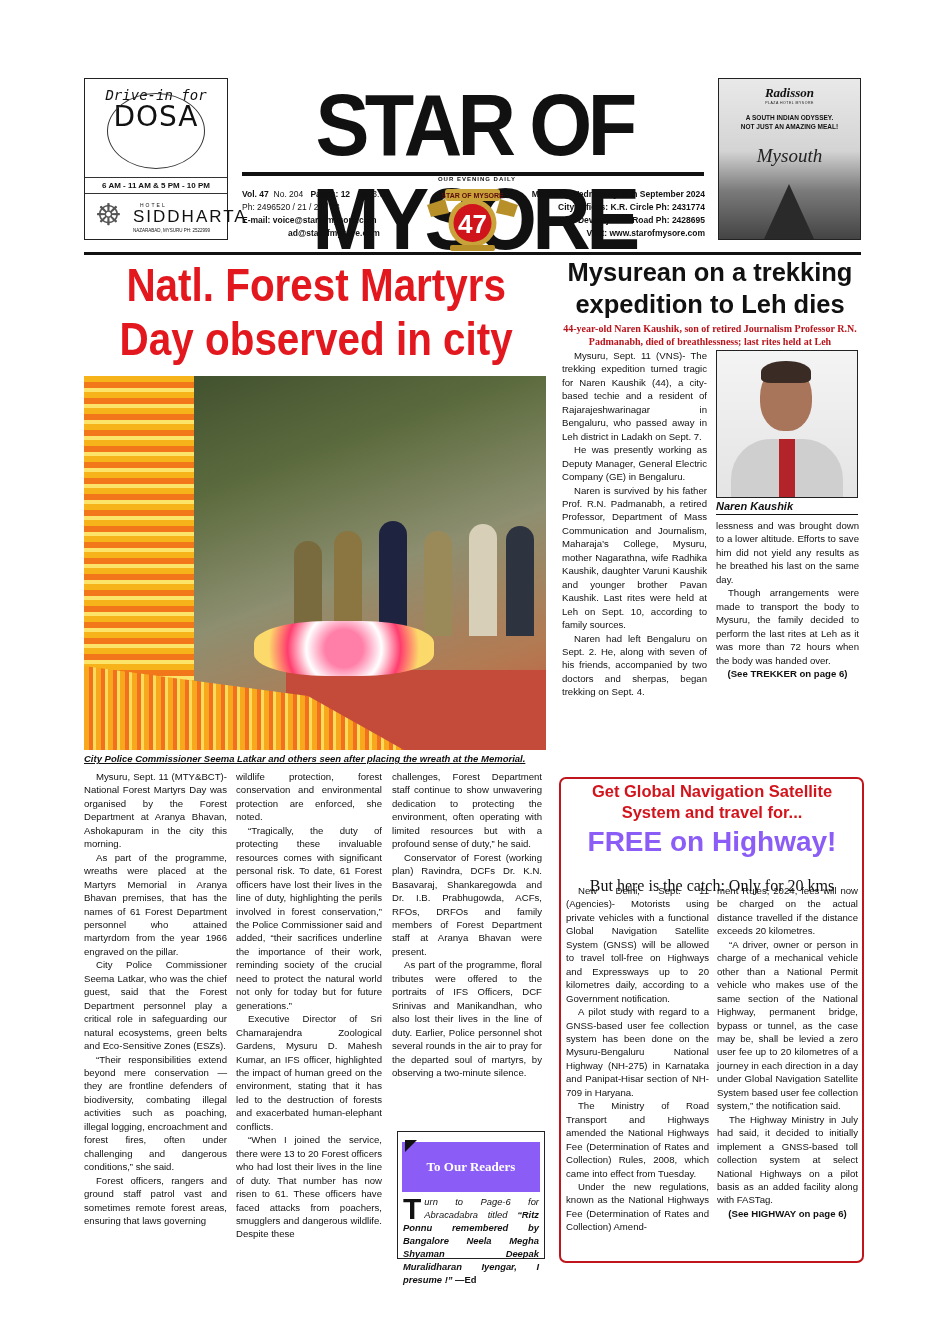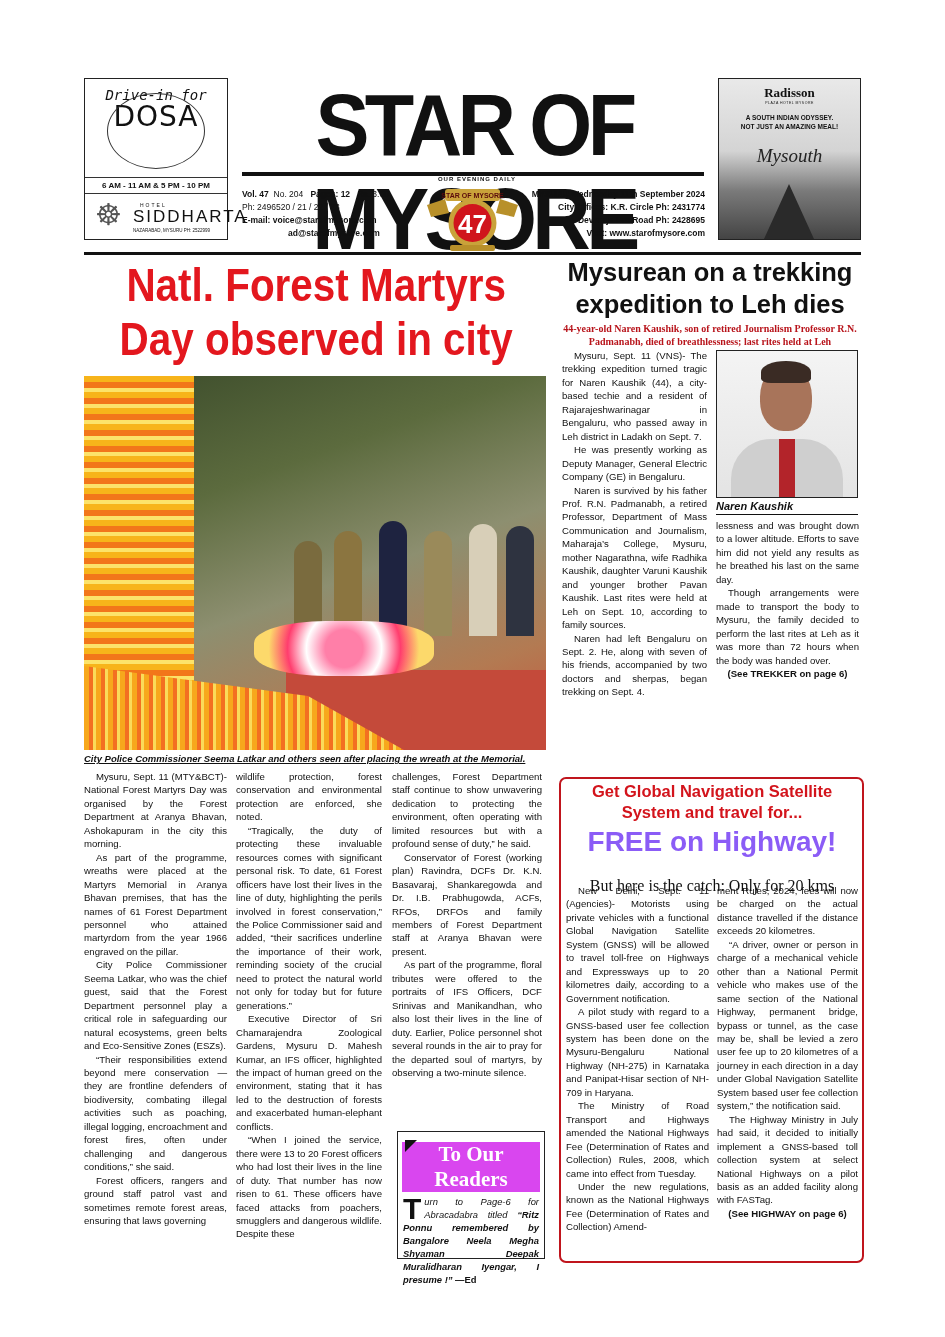--- a/index.html
+++ b/index.html
@@ -16,21 +16,21 @@
   .ad-left .addr{position:absolute;left:48px;top:149px;font-size:4.5px;}
   .ad-left .buddha{position:absolute;left:10px;top:118px;font-size:30px;color:#555;}
   .title{left:243px;top:78px;width:462px;height:94px;text-align:center;font-family:"Liberation Sans",sans-serif;font-weight:bold;font-size:88px;line-height:94px;letter-spacing:-5px;transform:scaleX(0.92);transform-origin:center;color:#111;}
   .titlebar{left:242px;top:172px;width:462px;height:4px;background:#111;}
   .tagline{left:417px;top:176px;width:120px;text-align:center;font-size:6px;font-weight:bold;letter-spacing:1px;}
   .meta-left{left:242px;top:188px;font-size:8.5px;line-height:13px;}
   .meta-left b{font-weight:bold;}
   .meta-right{left:515px;top:188px;width:190px;text-align:right;font-size:8.5px;line-height:13px;font-weight:bold;}
   .logo{left:425px;top:183px;width:95px;height:72px;}
   .ad-right{left:718px;top:78px;width:143px;height:162px;border:1.5px solid #222;box-sizing:border-box;background:linear-gradient(#e9e9e9 0%,#d4d4d4 45%,#7a7a7a 70%,#444 100%);text-align:center;overflow:hidden;}
-  .ad-right .brand{font-family:"Liberation Serif",serif;font-weight:bold;font-size:13px;margin-top:6px;}
+  .ad-right .brand{font-family:"Liberation Serif",serif;font-style:italic;font-weight:bold;font-size:13px;margin-top:6px;}
   .ad-right .sub{font-size:3.5px;letter-spacing:.5px;}
   .ad-right .line{font-size:6.5px;font-weight:bold;margin-top:8px;line-height:9px;}
   .ad-right .mys{font-family:"Liberation Serif",serif;font-style:italic;font-size:19px;margin-top:14px;color:#222;}
   .ad-right .boat{position:absolute;left:45px;bottom:0;width:0;height:0;border-left:25px solid transparent;border-right:25px solid transparent;border-bottom:55px solid #2a2a2a;}
   .rule-top{left:84px;top:252px;width:777px;height:3px;background:#111;}
   
   .headline1{left:84px;top:258px;width:462px;font-family:"Liberation Sans",sans-serif;font-weight:bold;color:#e3171e;font-size:47px;line-height:54px;text-align:center;transform:scaleX(0.86);transform-origin:left top;width:540px;}
   .photo{left:84px;top:376px;width:462px;height:374px;overflow:hidden;background:linear-gradient(160deg,#3a4a2a 0%,#5c6b3e 30%,#8d8f70 55%,#b37a52 80%,#c8543c 100%);}
   .photo .pillar{position:absolute;left:0;top:0;width:110px;height:100%;background:repeating-linear-gradient(180deg,#f7b41a 0 6px,#f2761a 6px 12px,#fce36a 12px 16px);}
   .photo .base{position:absolute;left:0;bottom:0;width:320px;height:120px;background:repeating-linear-gradient(90deg,#f7a81c 0 5px,#f37021 5px 9px,#fadb5a 9px 12px);clip-path:polygon(0 30%,70% 55%,100% 100%,0 100%);}
@@ -38,21 +38,21 @@
   .photo .people{position:absolute;left:200px;top:130px;width:250px;height:130px;}
   .photo .person{position:absolute;bottom:0;width:28px;background:#23284a;border-radius:14px 14px 0 0;}
   .photo .ground{position:absolute;right:0;bottom:0;width:260px;height:80px;background:#c44a3a;}
   .caption{left:84px;top:753px;width:462px;font-size:9.5px;font-weight:bold;font-style:italic;text-decoration:underline;}
   .col{position:absolute;font-size:9.6px;line-height:13.45px;text-align:justify;color:#111;}
   .col p{margin:0;text-indent:12px;}
   .col1{left:84px;top:770px;width:143px;}
   .col2{left:236px;top:770px;width:146px;}
   .col3{left:392px;top:770px;width:150px;}
   .readers{left:397px;top:1131px;width:148px;height:128px;border:1.5px solid #222;box-sizing:border-box;}
-  .readers .bar{margin:10px 4px 0 4px;background:#d946ef;color:#fff;font-family:"Liberation Serif",serif;font-weight:bold;font-size:21px;text-align:center;padding:0 0;}
+  .readers .bar{margin:10px 4px 0 4px;background:#8b5cf6;color:#fff;font-family:"Liberation Serif",serif;font-weight:bold;font-size:13px;text-align:center;padding:17px 0;}
   .readers .corner{position:absolute;left:7px;top:8px;width:0;height:0;border-top:12px solid #111;border-right:12px solid transparent;}
   .readers .body{padding:3px 5px;font-size:9.4px;line-height:13px;font-style:italic;text-align:justify;}
   .readers .dropcap{float:left;font-size:30px;line-height:24px;font-weight:bold;font-style:normal;margin-right:3px;margin-top:2px;}
   .readers .bodybold{font-weight:bold;}
   
   .headline2{left:560px;top:256px;width:300px;text-align:center;font-size:25.5px;line-height:32px;font-weight:bold;color:#111;}
   .deck2{left:560px;top:322px;width:300px;text-align:center;font-family:"Liberation Serif",serif;font-weight:bold;font-size:10px;line-height:13px;color:#b8141b;}
   .col4{left:562px;top:349px;width:145px;}
   .col5{left:716px;top:519px;width:143px;}
   .portrait{left:716px;top:350px;width:142px;height:148px;border:1.5px solid #222;box-sizing:border-box;background:linear-gradient(180deg,#f4f4f4,#e4e4e4);overflow:hidden;}

